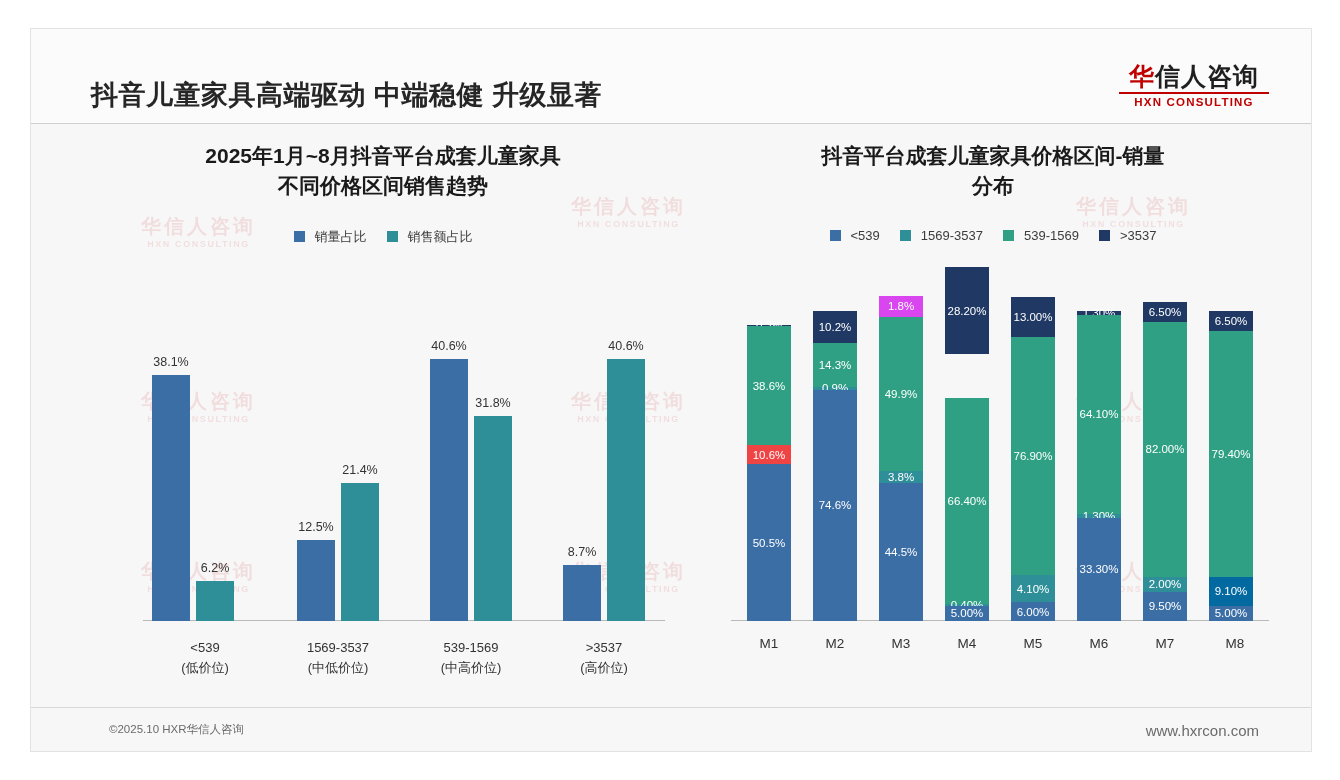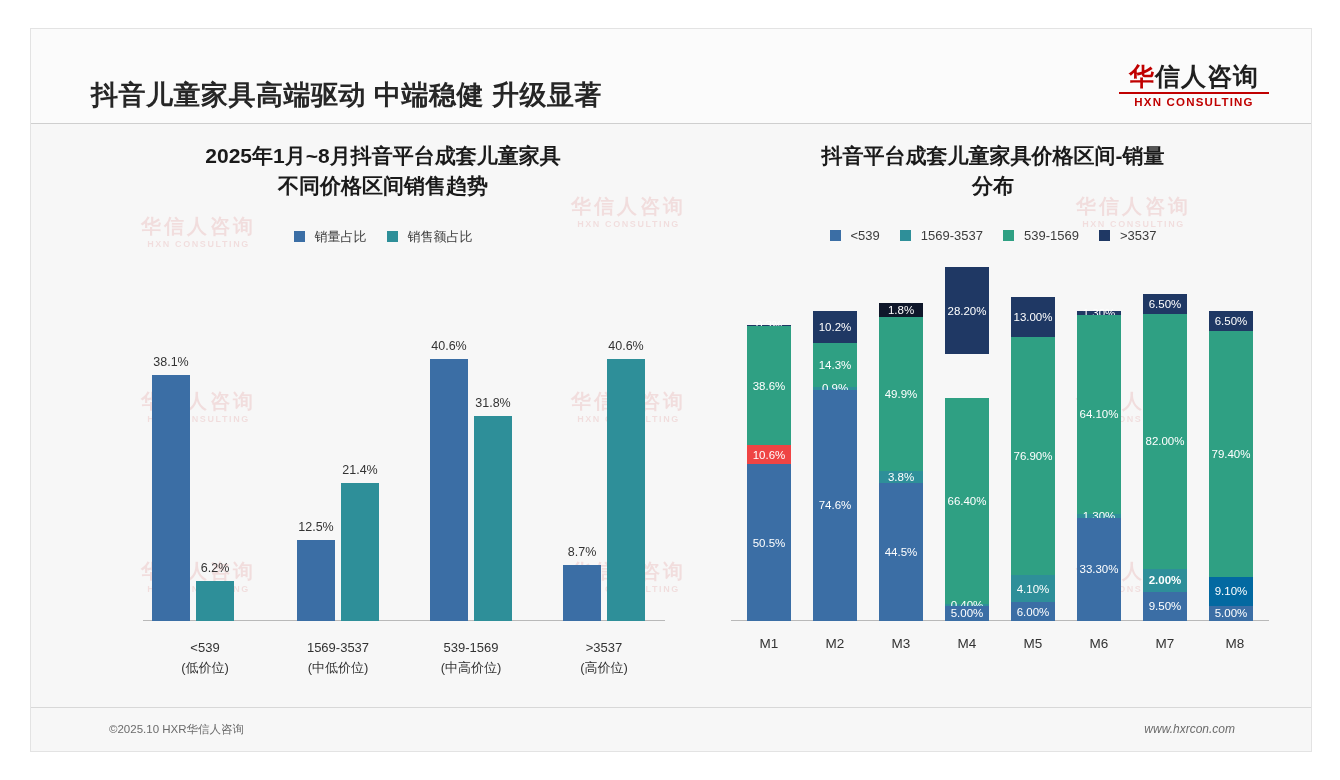--- a/index.html
+++ b/index.html
@@ -48,22 +48,22 @@
   
   .ftr {
     position: absolute; left: 0; bottom: 0; width: 100%; height: 44px;
     border-top: 1px solid #d8d8d8;
   }
   .ftr-left {
     position: absolute; left: 78px; top: 14px;
     font-size: 11.5px; color: #6b6b6b;
   }
   .ftr-right {
-    position: absolute; right: 76px; top: 14px;
-    font-size: 12px; color: #6b6b6b; font-style: italic;
+    position: absolute; right: 52px; top: 14px;
+    font-size: 15px; color: #6b6b6b;
   }
   
   .wm {
     position: absolute;
     color: rgba(192,0,0,0.10);
     font-weight: bold;
     text-align: center;
     line-height: 1.25;
     pointer-events: none;
     user-select: none;
@@ -307,21 +307,21 @@
           </div>
           <div class="seg" style="height: 2.79px; background: rgb(46, 143, 153);">
             <span class="seg-val">0.9%</span>
           </div>
           <div class="seg" style="height: 231.26px; background: rgb(59, 110, 165);">
             <span class="seg-val">74.6%</span>
           </div>
         </div>
         <div class="stack-label" style="left: 110px;">M2</div>
         <div class="stack" style="left: 176px;">
-          <div class="seg" style="height: 14px; background: #0f172a;">
+          <div class="seg" style="height: 21px; background: #d946ef;">
             <span class="seg-val">1.8%</span>
           </div>
           <div class="seg" style="height: 154.69px; background: rgb(47, 160, 131);">
             <span class="seg-val">49.9%</span>
           </div>
           <div class="seg" style="height: 11.78px; background: rgb(46, 143, 153);">
             <span class="seg-val">3.8%</span>
           </div>
           <div class="seg" style="height: 137.95px; background: rgb(59, 110, 165);">
             <span class="seg-val">44.5%</span>
@@ -373,21 +373,21 @@
           </div>
         </div>
         <div class="stack-label" style="left: 374px;">M6</div>
         <div class="stack" style="left: 440px;">
           <div class="seg" style="height: 20.15px; background: rgb(31, 56, 100);">
             <span class="seg-val">6.50%</span>
           </div>
           <div class="seg" style="height: 254.2px; background: rgb(47, 160, 131);">
             <span class="seg-val">82.00%</span>
           </div>
-          <div class="seg" style="height: 23px; background: rgb(46, 143, 153); font-weight: bold;">
+          <div class="seg" style="height: 15px; background: rgb(46, 143, 153);">
             <span class="seg-val">2.00%</span>
           </div>
           <div class="seg" style="height: 29.45px; background: rgb(59, 110, 165);">
             <span class="seg-val">9.50%</span>
           </div>
         </div>
         <div class="stack-label" style="left: 440px;">M7</div>
         <div class="stack" style="left: 506px;">
           <div class="seg" style="height: 20.15px; background: rgb(31, 56, 100);">
             <span class="seg-val">6.50%</span>

